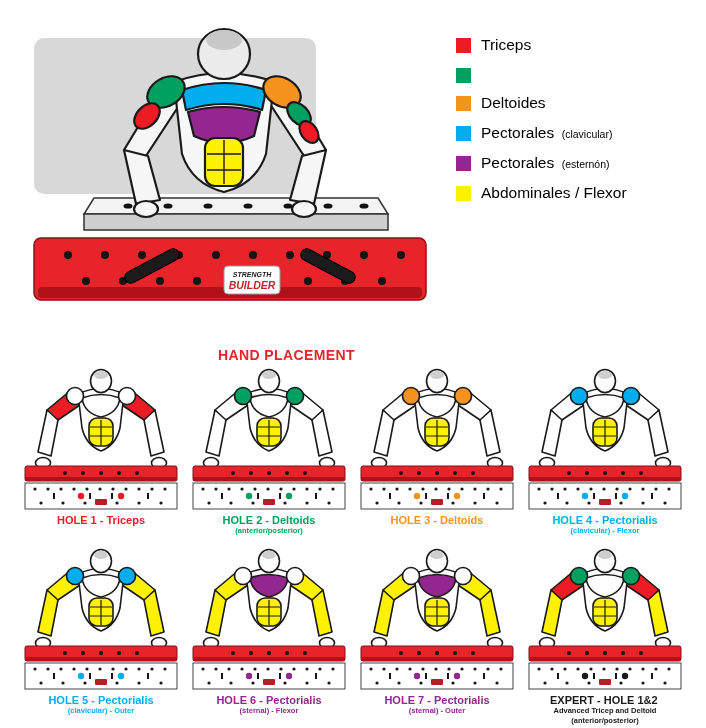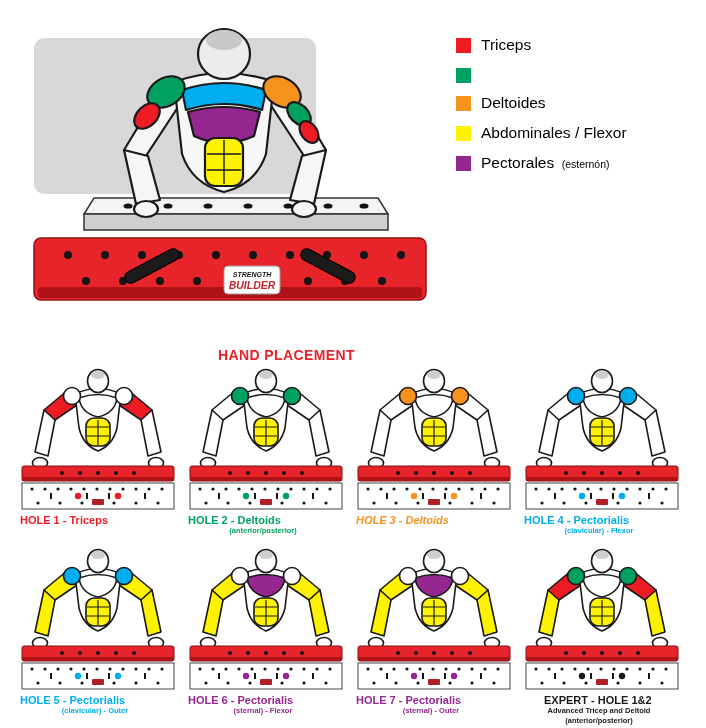--- a/index.html
+++ b/index.html
@@ -11,21 +11,21 @@
   #legend{left:456px;top:36px;display:flex;flex-direction:column;gap:11px;width:246px}
   .legend-item{display:flex;align-items:flex-start;gap:10px}
   .swatch{width:15px;height:15px;flex:0 0 15px;margin-top:2px;display:inline-block}
   .legend-text{line-height:18px;white-space:nowrap}
   .legend-label{font-size:15.5px}
   .legend-sub{font-size:10.5px;margin-left:3px}
   #section-title{top:347px;left:0;width:573px;text-align:center;
                  font-size:14px;font-weight:bold;letter-spacing:.4px}
   #grid{top:368px;left:20px;width:666px;display:grid;
         grid-template-columns:repeat(4,1fr);column-gap:6px;row-gap:12px}
-  .cell{display:flex;flex-direction:column;}
+  .cell{display:flex;flex-direction:column;align-items:center}
   .cell-art{display:block}
   .cap-title{font-size:11px;font-weight:bold;margin-top:4px;white-space:nowrap}
   .cap-sub{font-size:7.5px;font-weight:bold;text-align:center;max-width:150px;line-height:1.3}
   .ol{stroke:#1a1a1a;stroke-linejoin:round}
   svg text{font-family:"Liberation Sans",sans-serif}
 </style>
 </head>
 <body>
 
 <svg id="hero" class="abs" width="405" height="305" viewBox="0 0 405 305">
@@ -113,33 +113,40 @@
     <span class="swatch" style="background-color: rgb(0, 161, 96);"></span>
   </div>
     <div class="legend-item">
     <span class="swatch" style="background-color: rgb(246, 146, 30);"></span>
     <span class="legend-text">
       <span class="legend-label">Deltoides</span>
       <span class="legend-sub"></span>
     </span>
   </div>
     <div class="legend-item">
-    <span class="swatch" style="background-color: rgb(255, 242, 0);"></span>
+    <span class="swatch" style="background-color: rgb(0, 174, 239);"></span>
     <span class="legend-text">
-      <span class="legend-label">Abdominales / Flexor</span>
-      <span class="legend-sub"></span>
+      <span class="legend-label">Pectorales</span>
+      <span class="legend-sub">(clavicular)</span>
     </span>
   </div>
     <div class="legend-item">
     <span class="swatch" style="background-color: rgb(147, 38, 143);"></span>
     <span class="legend-text">
       <span class="legend-label">Pectorales</span>
       <span class="legend-sub">(esternón)</span>
     </span>
   </div>
+    <div class="legend-item">
+    <span class="swatch" style="background-color: rgb(255, 242, 0);"></span>
+    <span class="legend-text">
+      <span class="legend-label">Abdominales / Flexor</span>
+      <span class="legend-sub"></span>
+    </span>
+  </div>
   </div>
 
 <div id="section-title" class="abs" style="color: rgb(232, 36, 43);">HAND PLACEMENT</div>
 
 <div id="grid" class="abs">
     <figure class="cell">
     <svg class="cell-art" width="156" height="142" viewBox="0 0 156 142">
       <g class="ol" stroke-width="1.6">
         <path d="M48 22 L24 42 L32 54 L57 37 Z" fill="#ed1c24"></path>
         <path d="M24 42 L15 84 L28 88 L35 52 Z" fill="#ffffff"></path>
@@ -319,21 +326,21 @@
           <circle cx="94" cy="135" r="1.6"></circle>
             <circle cx="116" cy="135" r="1.6"></circle>
             <circle cx="138" cy="135" r="1.6"></circle>
         </g>
         <circle cx="58" cy="128" r="3.2" fill="#f6921e"></circle>
         <circle cx="98" cy="128" r="3.2" fill="#f6921e"></circle>
         <rect x="72" y="131" width="12" height="6" rx="1" fill="#b02025"></rect>
       </g>
     </svg>
     <figcaption>
-      <div class="cap-title" style="color: rgb(246, 146, 30); font-style: italic;">HOLE 3 - Deltoids</div>
+      <div class="cap-title" style="color: rgb(246, 146, 30);">HOLE 3 - Deltoids</div>
       <div class="cap-sub" style="color: rgb(246, 146, 30);"></div>
     </figcaption>
   </figure>
     <figure class="cell">
     <svg class="cell-art" width="156" height="142" viewBox="0 0 156 142">
       <g class="ol" stroke-width="1.6">
         <path d="M48 22 L24 42 L32 54 L57 37 Z" fill="#ffffff"></path>
         <path d="M24 42 L15 84 L28 88 L35 52 Z" fill="#ffffff"></path>
         <path d="M108 22 L132 42 L124 54 L99 37 Z" fill="#ffffff"></path>
         <path d="M132 42 L141 84 L128 88 L121 52 Z" fill="#ffffff"></path>

